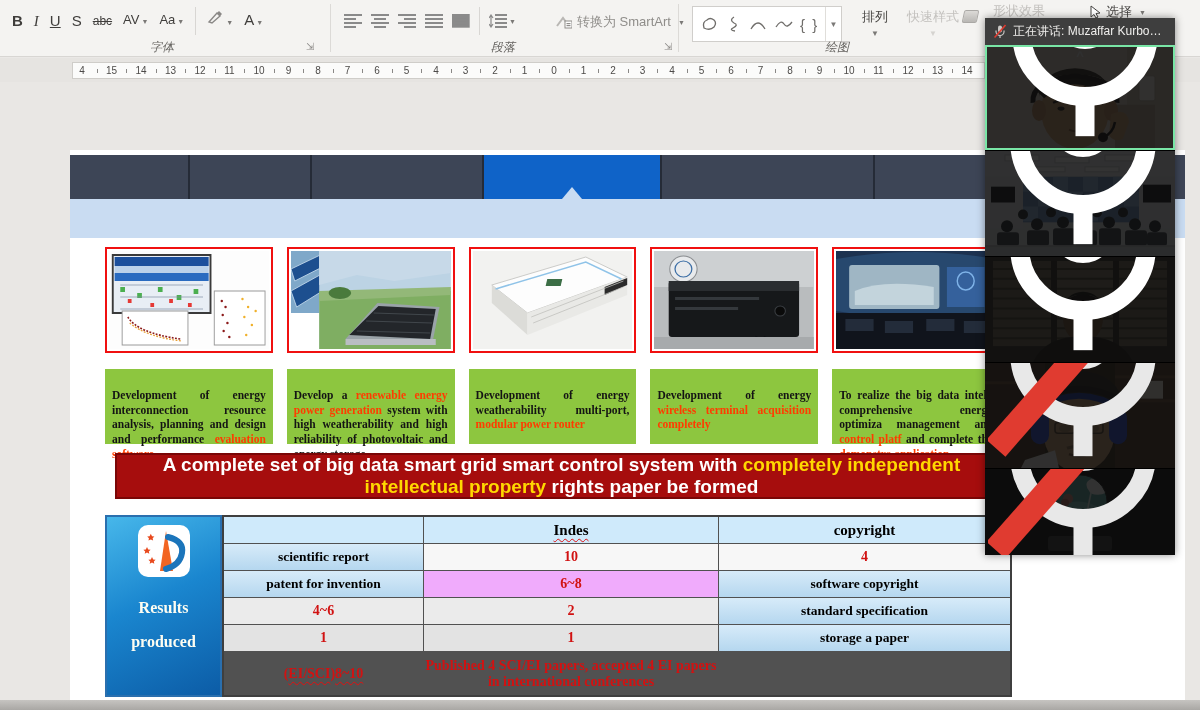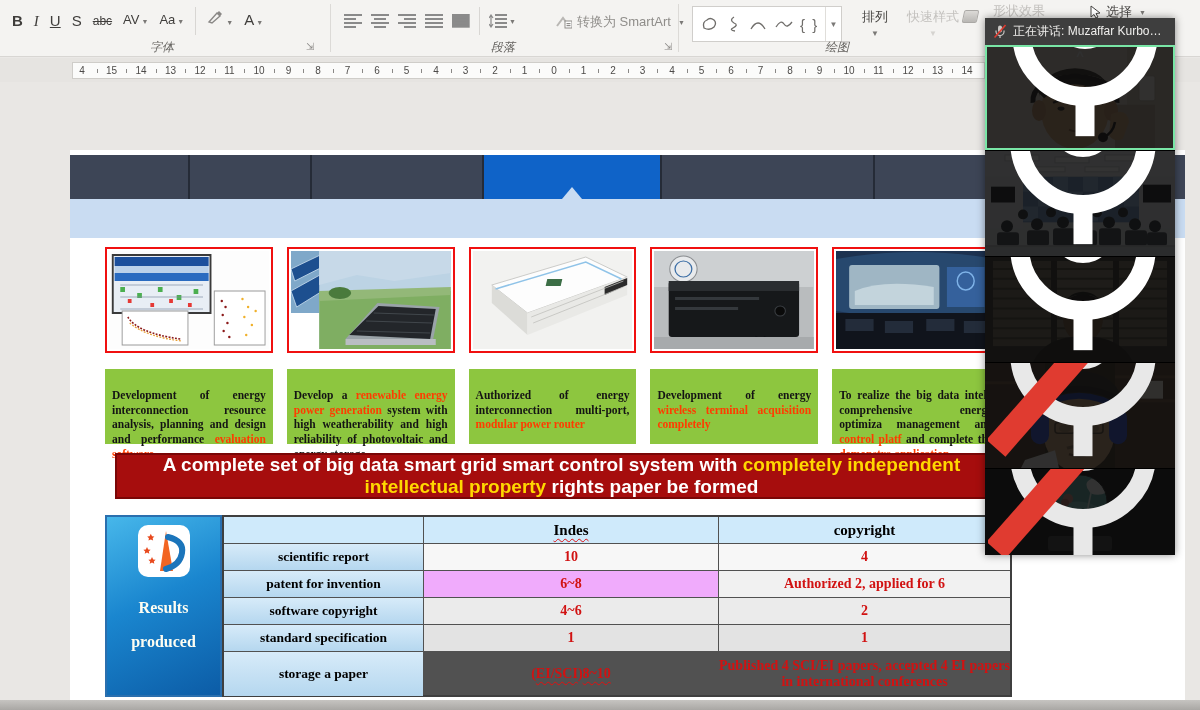--- a/index.html
+++ b/index.html
@@ -419,21 +419,21 @@
                 <rect x="96" y="68" width="30" height="12"></rect>
                 <rect x="136" y="70" width="26" height="12"></rect>
               </g>
           </svg>
         </div>
       </div>
 
       <div class="green-row">
         <div class="gbox"><span class="seg-k">Development of energy interconnection resource analysis, planning and design and performance </span><span class="seg-r">evaluation software</span></div>
         <div class="gbox"><span class="seg-k">Develop a </span><span class="seg-r">renewable energy power generation</span><span class="seg-k"> system with high weatherability and high reliability of photovoltaic and energy storage</span></div>
-        <div class="gbox"><span class="seg-k">Authorized of energy interconnection multi-port, </span><span class="seg-r">modular power router</span></div>
+        <div class="gbox"><span class="seg-k">Development of energy weatherability multi-port, </span><span class="seg-r">modular power router</span></div>
         <div class="gbox"><span class="seg-k">Development of energy </span><span class="seg-r">wireless terminal acquisition completely</span></div>
         <div class="gbox"><span class="seg-k">To realize the big data intelli comprehensive energy optimiza management and </span><span class="seg-r">control platf</span><span class="seg-k"> and complete the </span><span class="seg-r">demonstra application</span></div>
       </div>
 
       <div class="banner">
           <span><span class="seg-w">A complete set of big data smart grid smart control system with </span><span class="seg-y">completely independent intellectual property</span><span class="seg-w"> rights paper be formed</span></span>
         </div>
 
       <div class="rtable">
         <div class="rleft">
@@ -456,21 +456,20 @@
           <div class="cell c-hdr"></div>
           <div class="cell c-hdr wavy">Indes</div>
           <div class="cell c-hdr">copyright</div>
 
           <div class="cell c-lbl r1">scientific report</div>
           <div class="cell c-val r1" style="background:#f7f7f7;">10</div>
           <div class="cell c-val r1" style="background:#f7f7f7;">4</div>
 
           <div class="cell c-lbl r2">patent for invention</div>
           <div class="cell c-val r2" style="background:#f0abfc;">6~8</div>
-          <div class="cell c-val r2" style="background:#f1f1f1;">Authorized 2, applied for 6</div>
 
           <div class="cell c-lbl r3">software copyright</div>
           <div class="cell c-val r3" style="background:#ebebeb;">4~6</div>
           <div class="cell c-val r3" style="background:#ebebeb;">2</div>
 
           <div class="cell c-lbl r4">standard specification</div>
           <div class="cell c-val r4" style="background:#e3e3e3;">1</div>
           <div class="cell c-val r4" style="background:#e3e3e3;">1</div>
 
           <div class="cell c-lbl r5">storage a paper</div>

